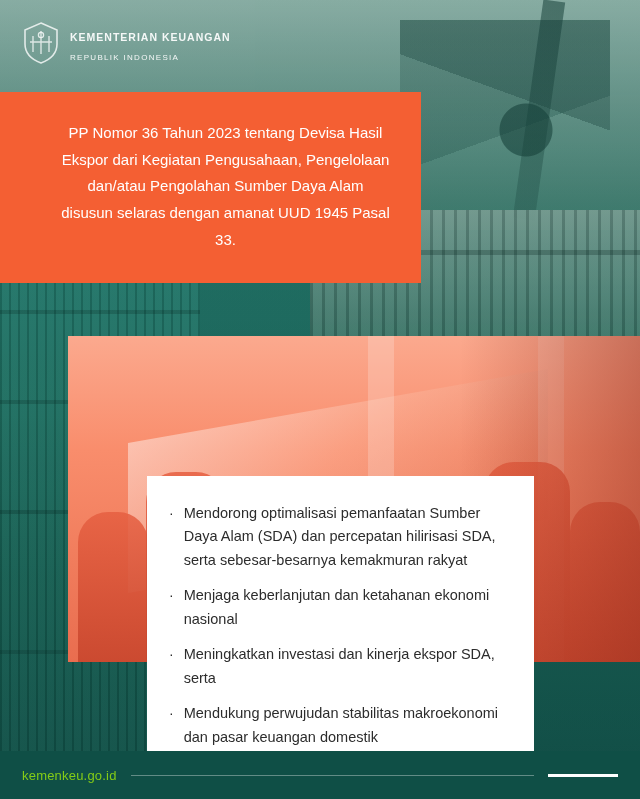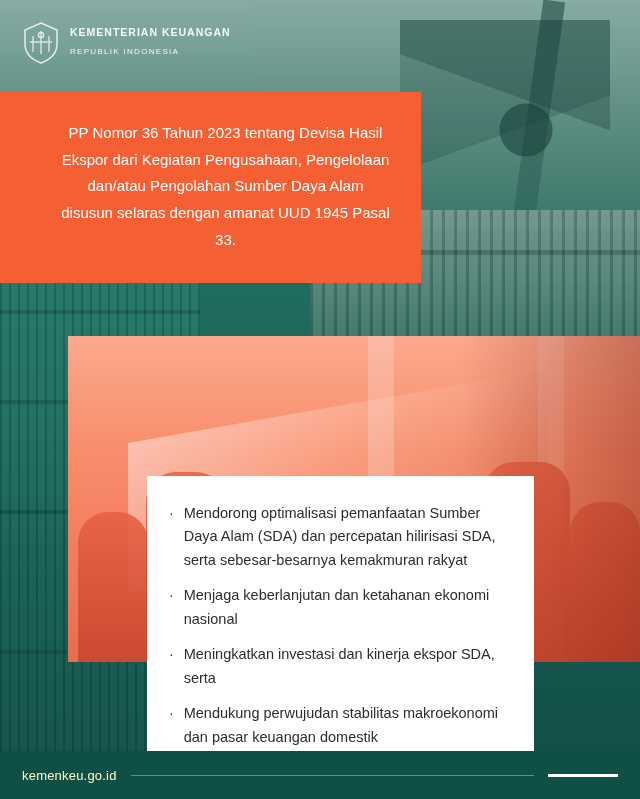--- a/index.html
+++ b/index.html
@@ -69,21 +69,21 @@
     transform:rotate(8deg);
   }
   .bg-tint{
     position:absolute; inset:0;
     background:linear-gradient(180deg, rgba(10,80,70,0.25) 0%, rgba(8,70,62,0.35) 100%);
   }
 
   
   .logo-wrap{
     position:absolute; left:22px; top:22px;
-    display:flex; align-items:flex-start; gap:10px;
+    display:flex; align-items:flex-end; gap:10px;
     z-index:10;
   }
   .logo-mark{
     width:38px;height:42px;position:relative;opacity:0.92;
   }
   .logo-mark svg{display:block;}
   .logo-text{ color:rgba(255,255,255,0.92); line-height:1.15; }
   .logo-text .l1{ font-size:10.5px; letter-spacing:1.0px; font-weight:700; }
   .logo-text .l2{ font-size:8px; letter-spacing:1.3px; font-weight:400; margin-top:18px;}
 
@@ -153,21 +153,21 @@
   .bullet .txt{ flex:1 1 auto; }
 
   
   .footer{
     position:absolute; left:0; right:0; bottom:0; height:48px;
     background:#0f4f46;
     display:flex; align-items:center;
     z-index:12;
   }
   .footer .site{
-    color:#fef9c3; font-size:13px; margin-left:22px; letter-spacing:0.2px;
+    color:#84cc16; font-size:13px; margin-left:22px; letter-spacing:0.2px;
   }
   .footer .rule{
     flex:1 1 auto; height:1px; background:rgba(255,255,255,0.35); margin:0 14px 0 14px;
   }
   .footer .rule-strong{
     flex:0 0 70px; height:3px; background:#ffffff; margin-right:22px;
   }
 </style>
 </head>
 <body>

